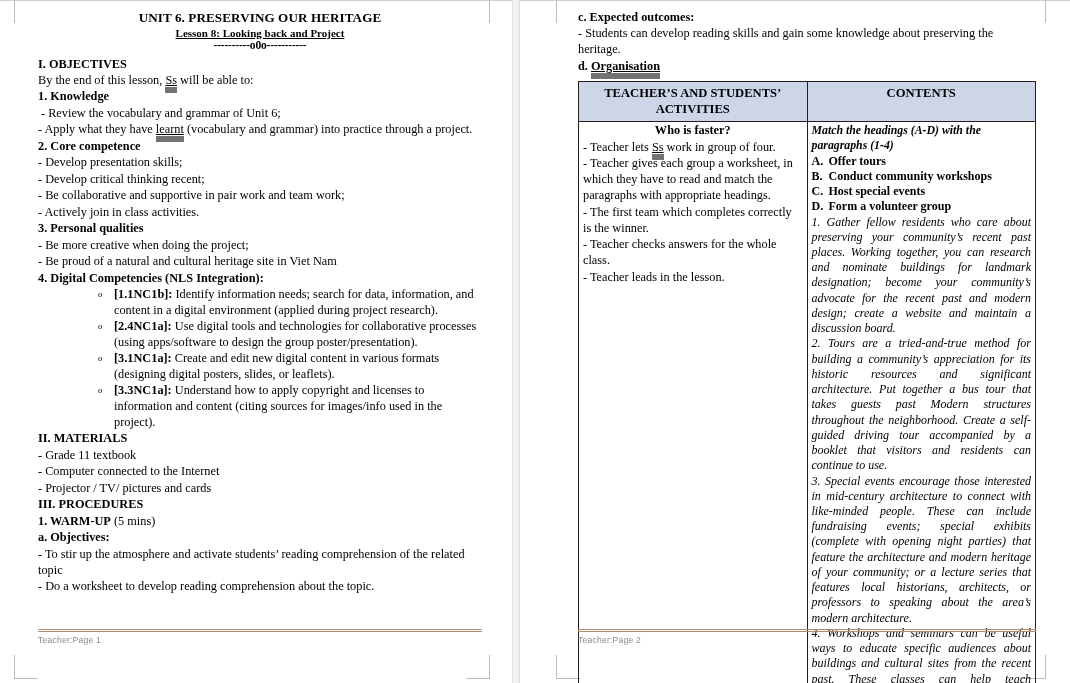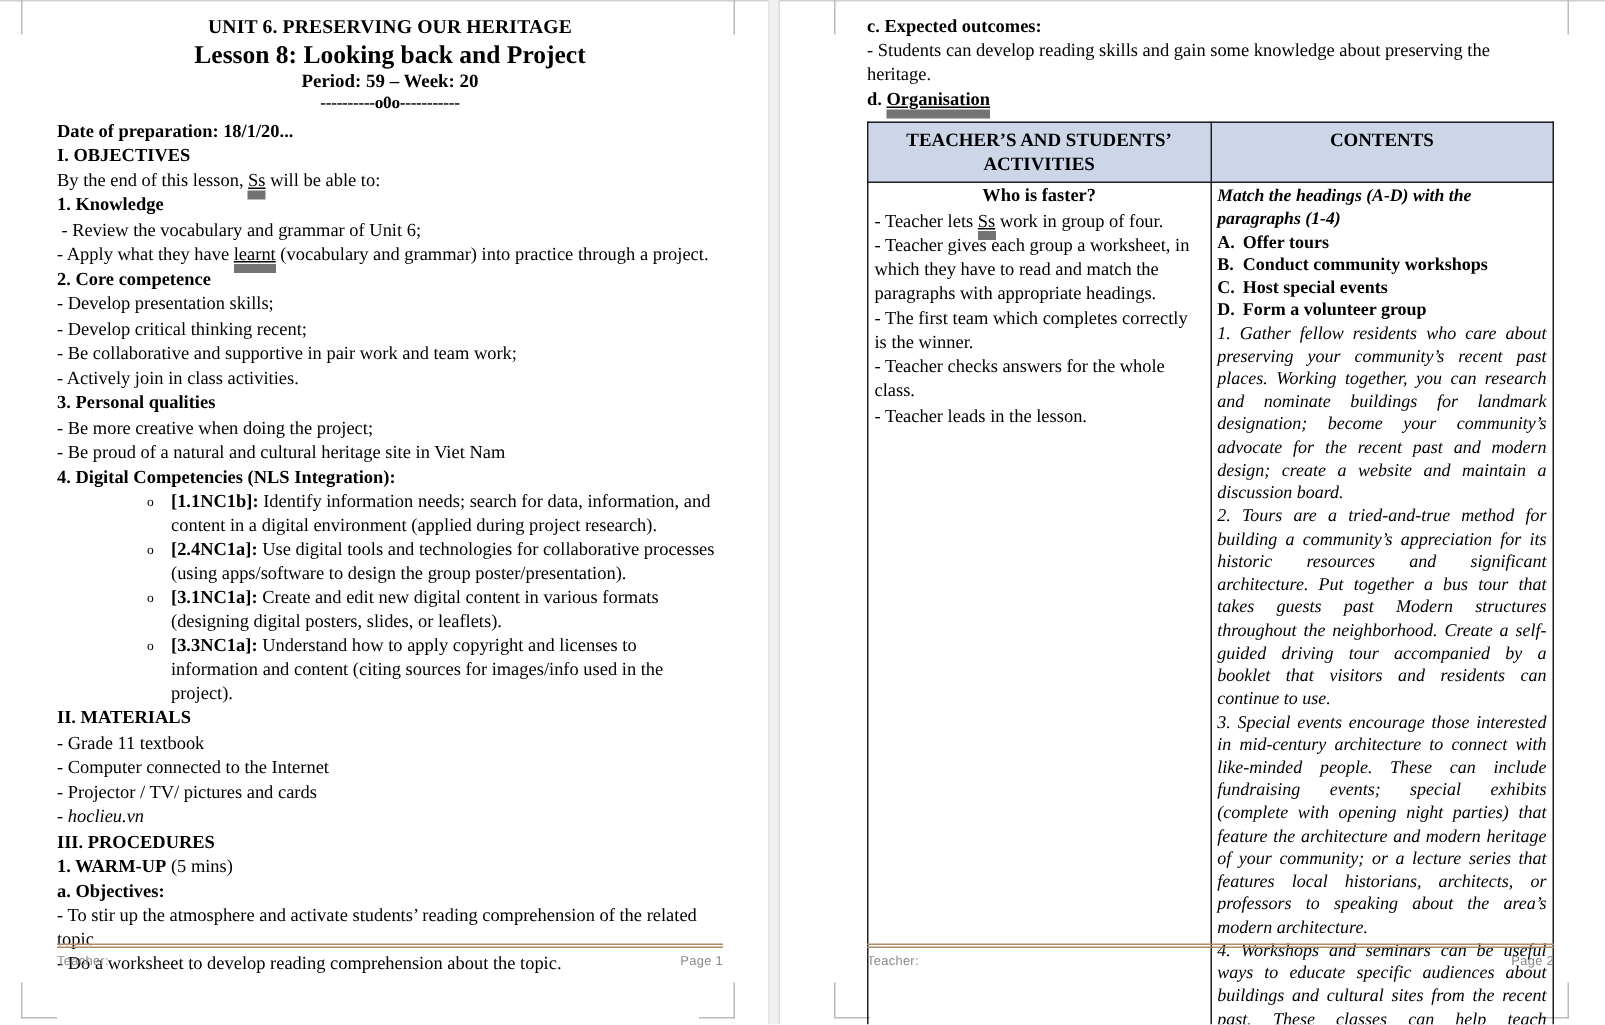--- a/index.html
+++ b/index.html
@@ -35,21 +35,21 @@
   .body-area { position:absolute; left:38px; right:20px; top:10px; }
 
   
   .t { font-size: 12.3px; line-height: 1.30; color:#000; }
   .b  { font-weight: bold; }
   .i  { font-style: italic; }
   p.l { margin: 0 0 0.5px 0; }
 
   .title-block { text-align:center; }
   .title-block .tl1 { font-weight:bold; font-size:13.1px; letter-spacing:.1px; }
-  .title-block .tl2 { font-weight:bold; font-size:17px; }
+  .title-block .tl2 { font-weight:bold; font-size:11px;text-decoration:underline; }
   .title-block .tl3 { font-weight:bold; font-size:12.6px; }
   .title-block .tl4 { font-weight:bold; font-size:11.5px; letter-spacing:-0.2px;}
 
   
   .sp { border-bottom: 6px solid #737373; padding-bottom:0px;text-decoration:underline; }
 
   
   ul.dc { list-style:none; margin:0; padding:0 0 0 60px; }
   ul.dc li { position:relative; margin:0 0 0 0; padding-left:16px; text-align:left; font-size:12.3px; line-height:1.30;}
   ul.dc li::before {
@@ -60,21 +60,21 @@
   
   .footer {
     position:absolute; left:38px; bottom:38px;
   }
   .footer .rule {
     border-top: 1.3px solid #b08c6a;
     border-bottom: 1.3px solid #b08c6a;
     height: 3px;
   }
   .footer .frow {
-    display:flex; justify-content:space-between;
+    display:flex; justify-content:flex-start;
     font-size:8.6px; color:#8a8a8a; padding-top:3px;
     font-family:"Liberation Sans", sans-serif;
     letter-spacing:.2px;
   }
 
   
   table.lesson {
     border-collapse: collapse;
     width: 100%;
     table-layout: fixed;
@@ -112,27 +112,25 @@
     <div class="cmark tl" style="left:14px; top:-1px;"></div>
     <div class="cmark tr" style="right:22px; top:-1px;"></div>
     <div class="cmark bl" style="left:14px; bottom:4px;"></div>
     <div class="cmark br" style="right:22px; bottom:4px;"></div>
 
     <div class="body-area" style="right:30px;">
 
       <div class="title-block">
         <p class="l tl1">UNIT 6. PRESERVING OUR HERITAGE</p>
         <p class="l tl2">Lesson 8: Looking back and Project</p>
-        <p class="l tl3">Period: 59 – Week: 20</p>
         <p class="l tl4">----------o0o-----------</p>
       </div>
 
       <div style="height:5px"></div>
 
-      <p class="l t b">Date of preparation:  18/1/20...</p>
       <p class="l t b">I. OBJECTIVES</p>
       <p class="l t"><span>By the end of this lesson, </span><span class="sp">Ss</span><span> will be able to:</span></p>
 
       <p class="l t b">1. Knowledge</p>
       <p class="l t" style="padding-left:3px">- Review the vocabulary and grammar of Unit 6;</p>
       <p class="l t"><span> - Apply what they have </span><span class="sp">learnt</span><span> (vocabulary and grammar) into practice through a project.</span></p>
 
       <p class="l t b">2. Core competence</p>
       <p class="l t">- Develop presentation skills;</p>
       <p class="l t">- Develop critical thinking recent;</p>
@@ -148,21 +146,20 @@
         <li><span class="b">[1.1NC1b]:</span><span> Identify information needs; search for data, information, and content in a digital environment (applied during project research).</span></li>
         <li><span class="b">[2.4NC1a]:</span><span> Use digital tools and technologies for collaborative processes (using apps/software to design the group poster/presentation).</span></li>
         <li><span class="b">[3.1NC1a]:</span><span> Create and edit new digital content in various formats (designing digital posters, slides, or leaflets).</span></li>
         <li><span class="b">[3.3NC1a]:</span><span> Understand how to apply copyright and licenses to information and content (citing sources for images/info used in the project).</span></li>
       </ul>
 
       <p class="l t b">II. MATERIALS</p>
       <p class="l t">- Grade 11 textbook</p>
       <p class="l t">- Computer connected to the Internet</p>
       <p class="l t">- Projector / TV/ pictures and cards</p>
-      <p class="l t i">- hoclieu.vn</p>
 
       <p class="l t b">III. PROCEDURES</p>
       <p class="l t"><span class="b">1. WARM-UP</span><span> (5 mins)</span></p>
       <p class="l t b">a. Objectives:</p>
       <p class="l t">- To stir up the atmosphere and activate students’ reading comprehension of the related topic</p>
       <p class="l t">- Do a worksheet to develop reading comprehension about the topic.</p>
     </div>
 
     <div class="footer" style="right:30px;">
       <div class="rule"></div>

